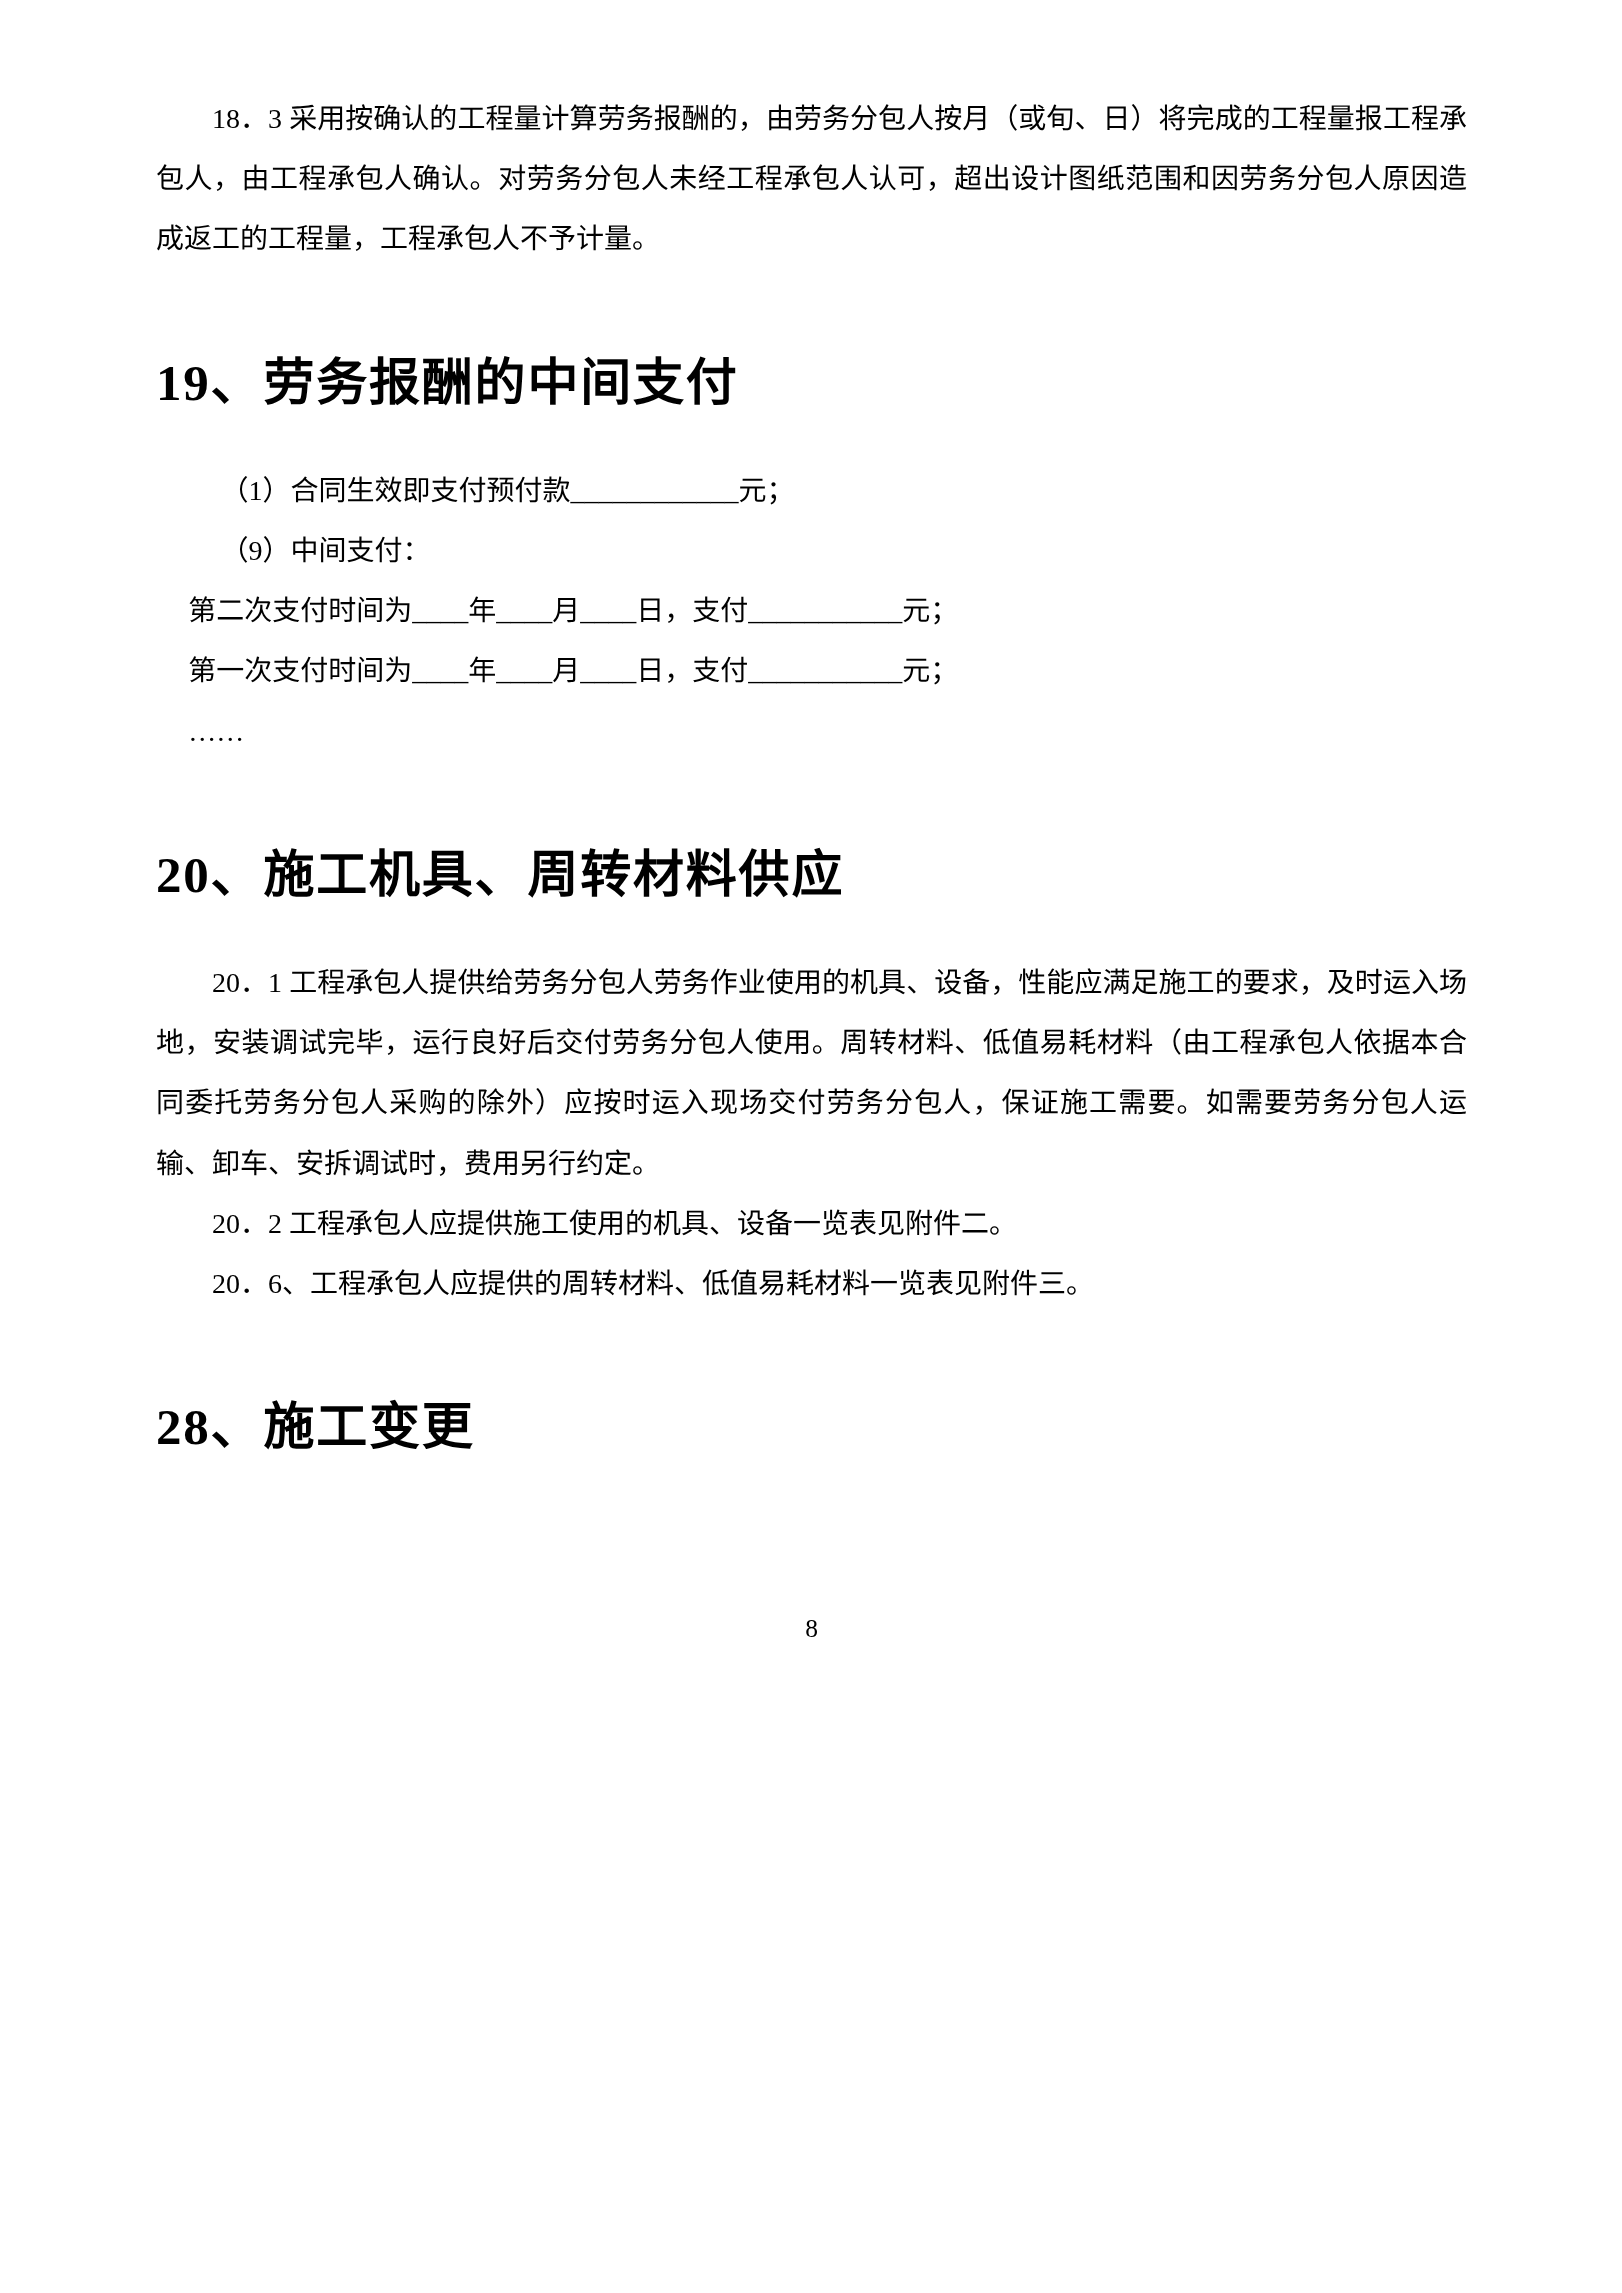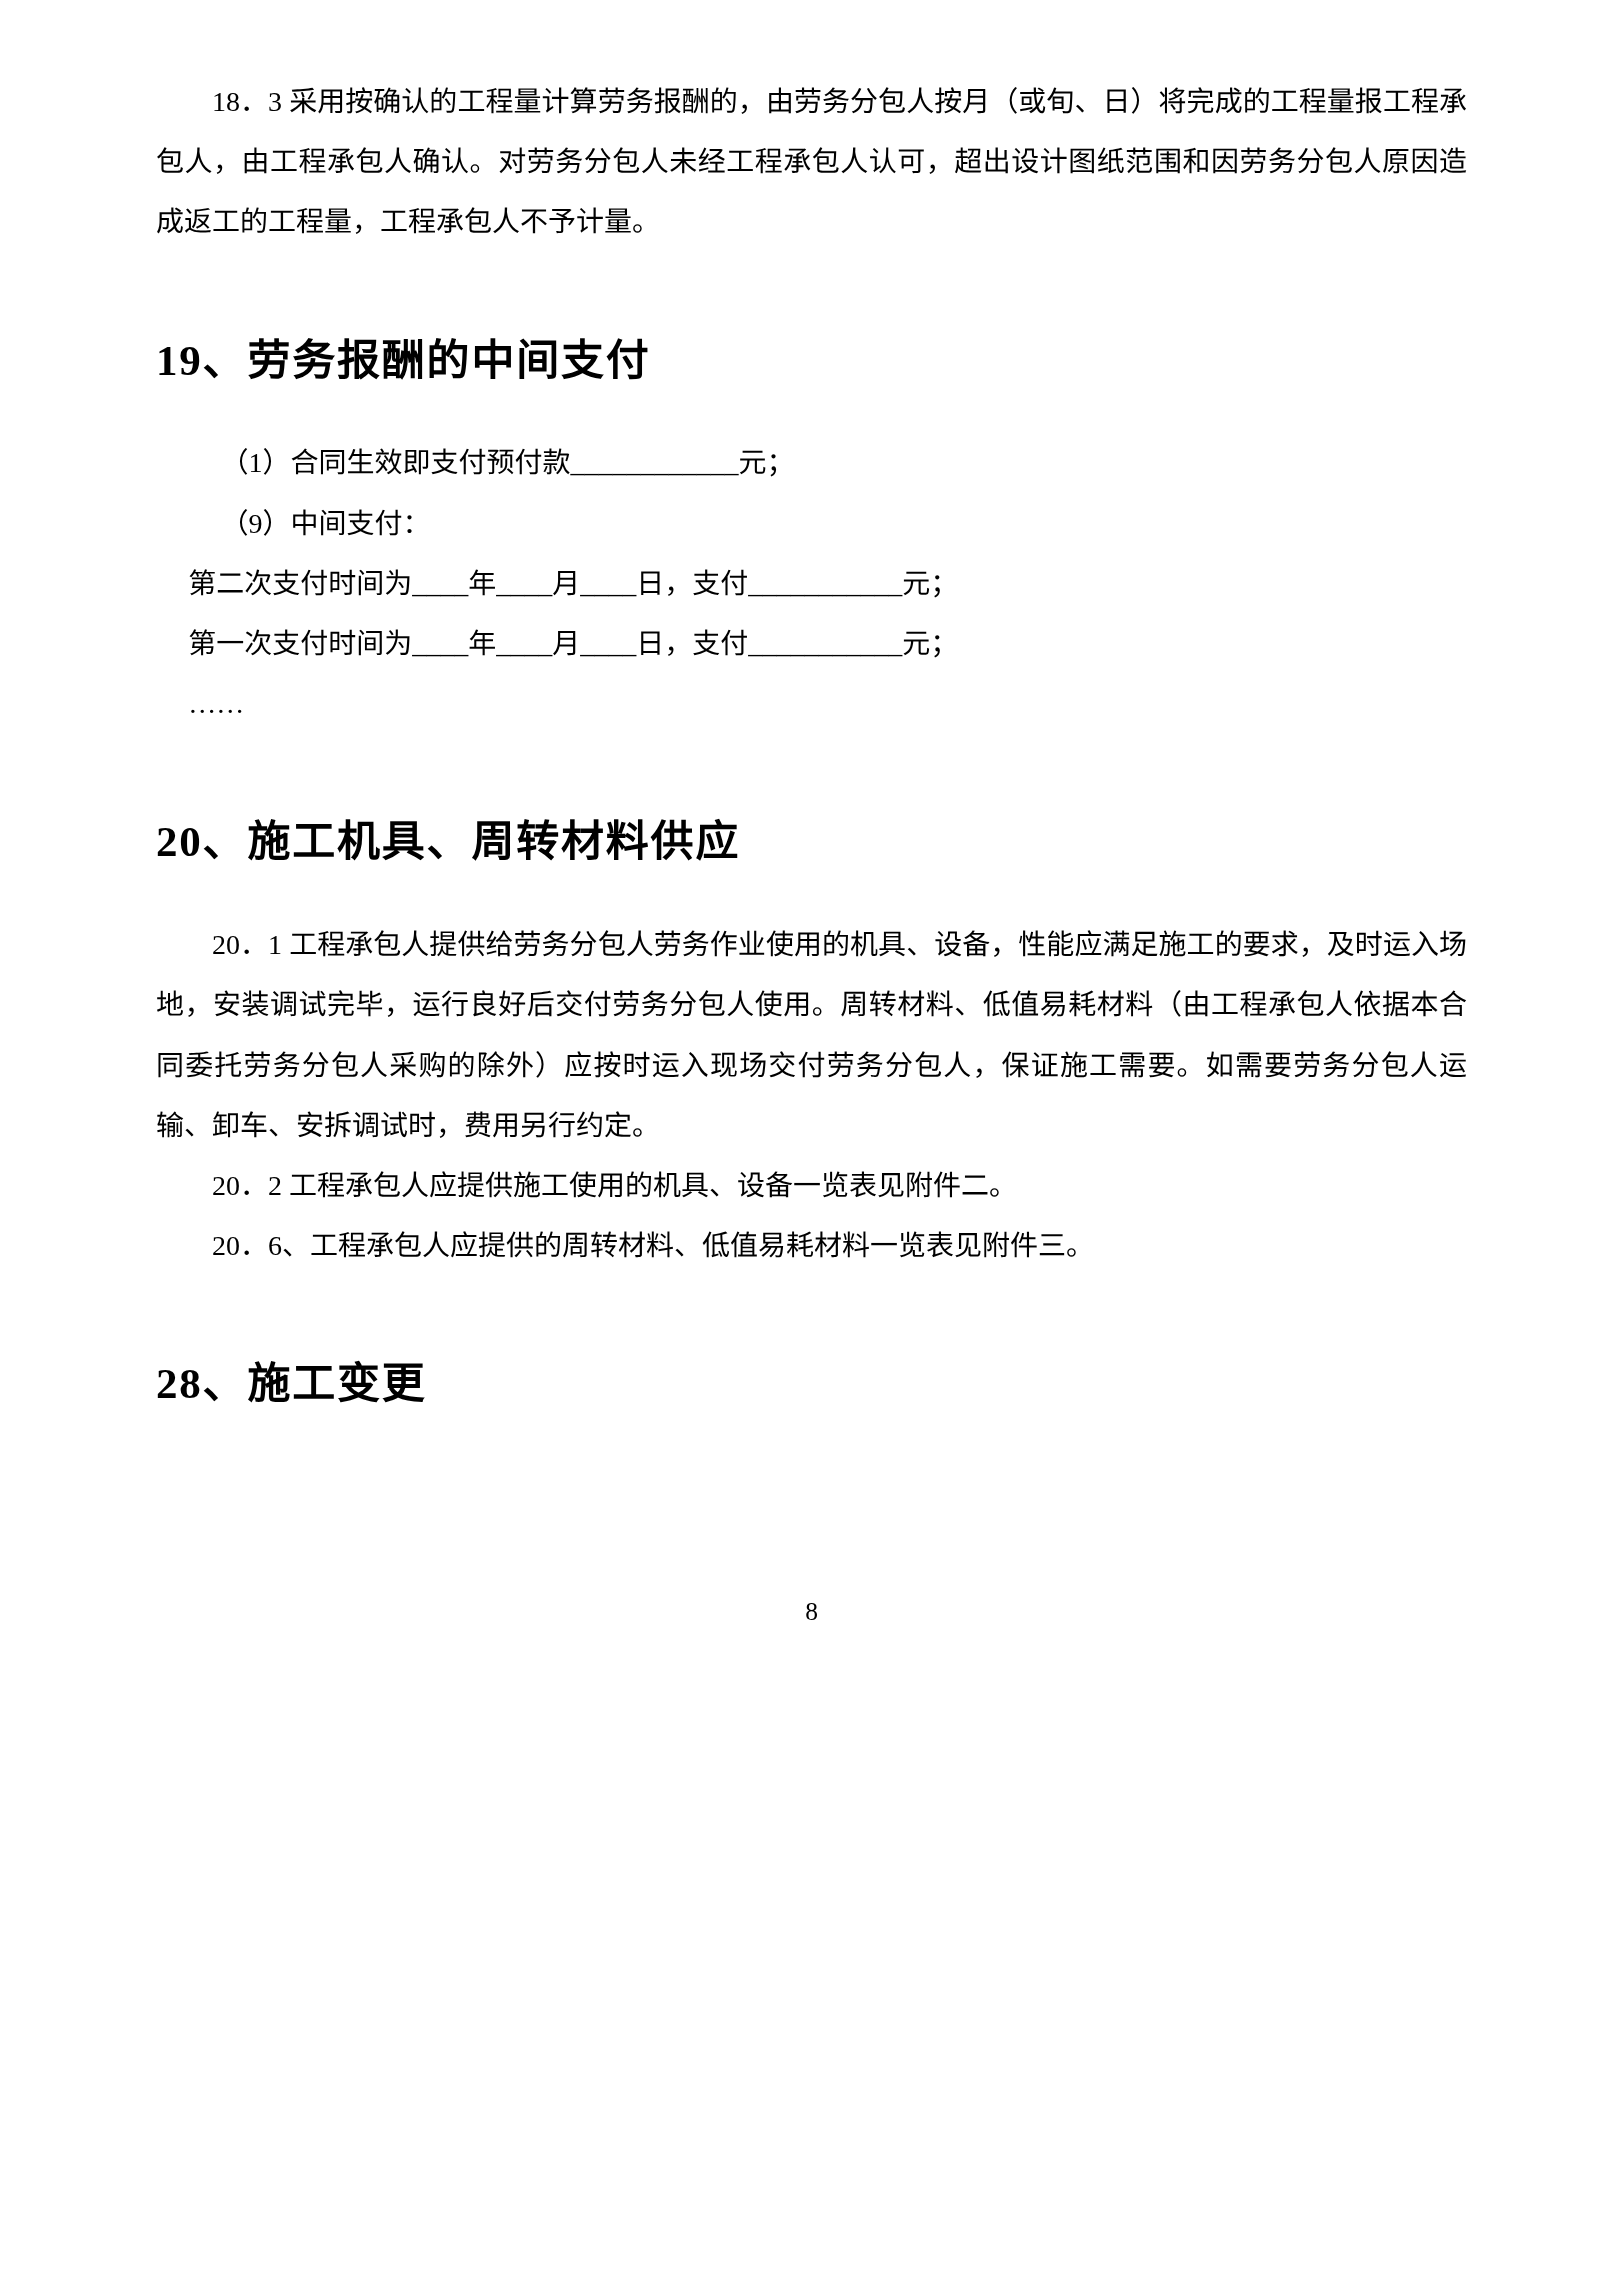--- a/index.html
+++ b/index.html
@@ -4,21 +4,21 @@
 <style>
   html, body {
     margin: 0;
     padding: 0;
     background: #ffffff;
   }
   .page {
     position: relative;
     width: 1623px;
     height: 1654px;
-    margin: 0 auto;
+    margin: 17px auto;
     background: #ffffff;
     color: #000000;
     font-family: "Liberation Serif", "DejaVu Serif", serif;
     box-sizing: border-box;
     padding: 72px 156px 0 156px;
     overflow: hidden;
   }
   .doc-content p {
     margin: 0;
     font-size: 28px;
@@ -28,21 +28,21 @@
   .doc-content p.para {
     text-indent: 2em;
   }
   .doc-content p.item {
     padding-left: 2.3em;
   }
   .doc-content p.subline {
     padding-left: 1.15em;
   }
   .doc-content h2.heading {
-    font-size: 43px;
+    font-size: 51px;
     font-weight: bold;
     margin: 80px 0 45px 0;
     letter-spacing: 1.8px;
     line-height: 1.3;
   }
   .page-footer {
     position: absolute;
     bottom: 27px;
     left: 0;
     width: 100%;

